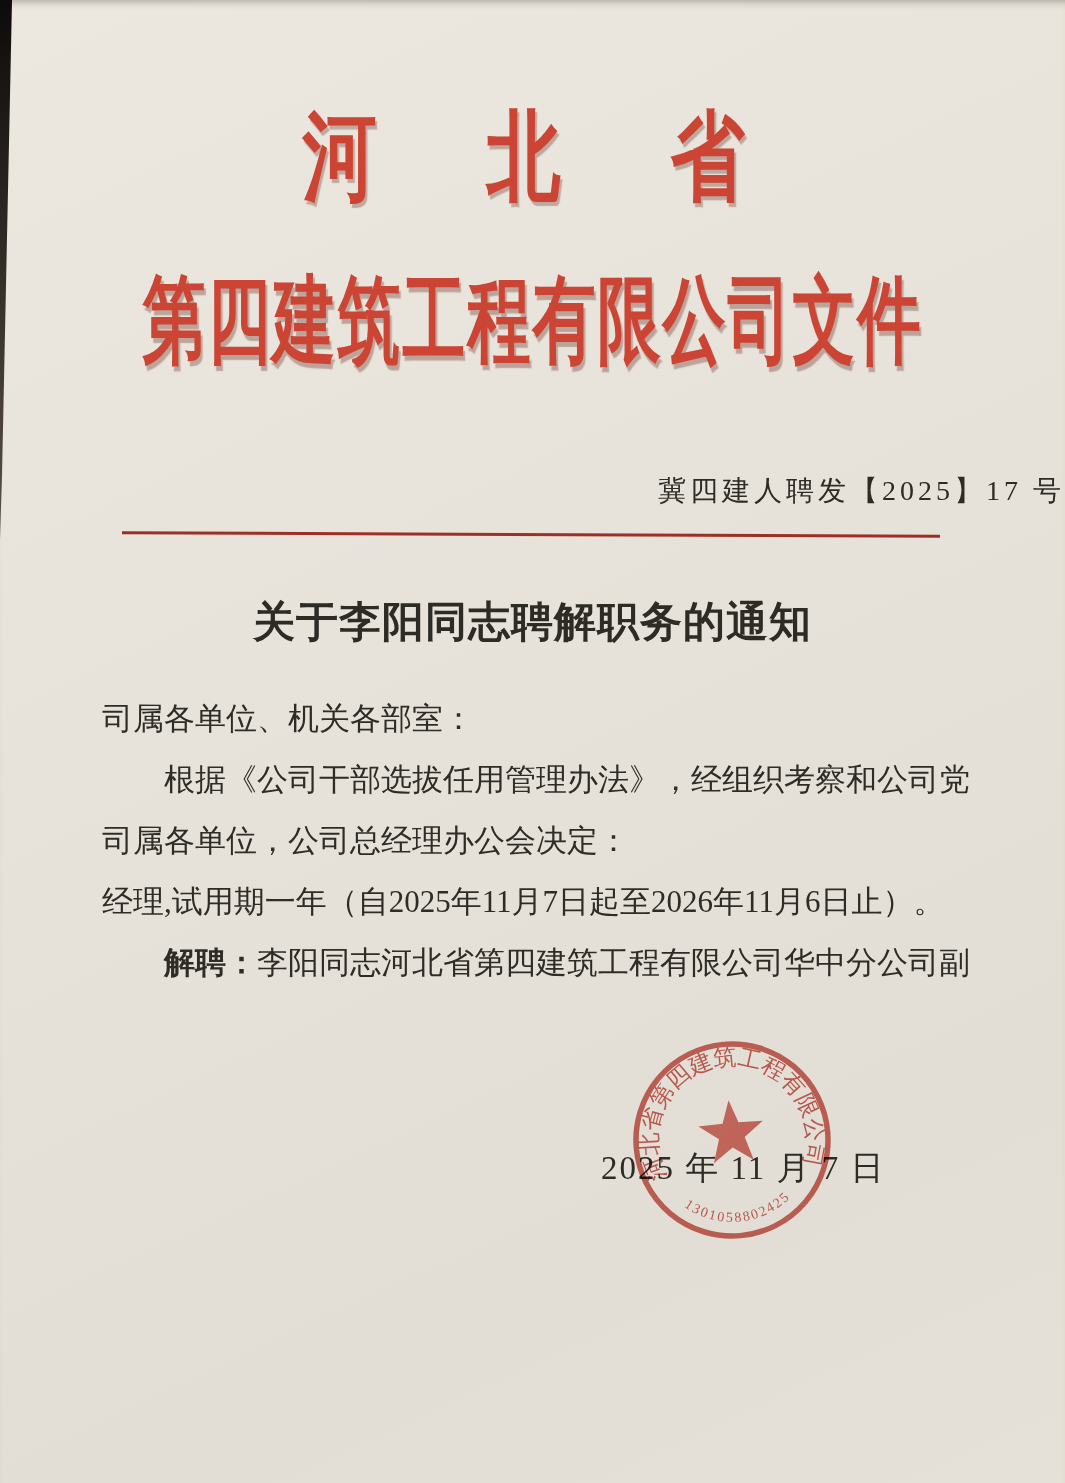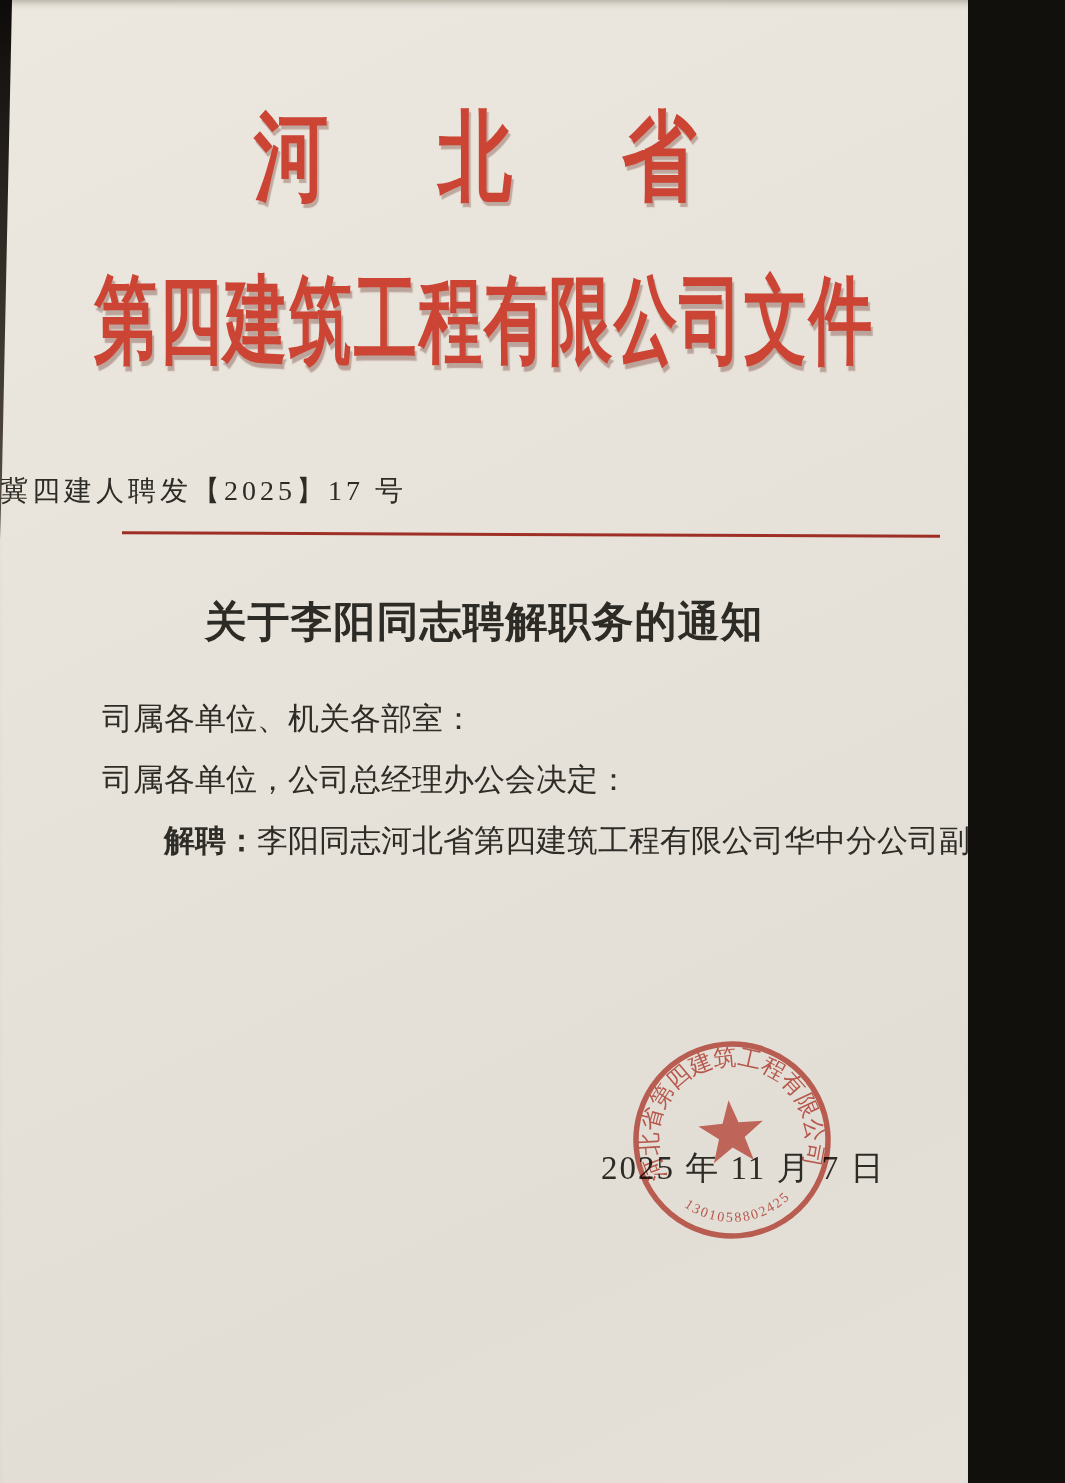--- a/index.html
+++ b/index.html
@@ -3,21 +3,21 @@
 <meta charset="utf-8">
 <style>
   html,body { margin:0; padding:0; }
   body {
     width:1065px; height:1483px;
     background:#12100d;
     font-family:"Liberation Serif","DejaVu Serif",serif;
     overflow:hidden;
   }
   .page {
-    position:relative; width:968px; height:1483px;
+    position:relative; width:1065px; height:1483px;
     background:linear-gradient(155deg,#ece8df 0%,#e8e3da 40%,#e3ded5 78%,#e6e1d8 100%);
     overflow:hidden;
     box-shadow:inset 0 8px 10px -8px rgba(70,60,45,.55);
   }
   .edge-wedge {
     position:absolute; left:0; top:0; width:16px; height:540px;
     background:linear-gradient(#0d0b09,#5a5047);
     clip-path:polygon(0 0,12px 0,2px 88%,0 100%);
   }
   .province-line {
@@ -33,21 +33,21 @@
     position:absolute; top:256px; left:0; width:100%;
     text-align:center;
     font-size:63px; font-weight:bold; letter-spacing:2px;
     color:#cc4434;
     text-shadow:2px 3px 1px rgba(90,28,18,.32);
     transform:scaleY(1.52); transform-origin:top center;
     white-space:nowrap;
   }
   .doc-number {
     position:absolute; top:472px; left:0; width:100%;
-    text-align:left;
+    text-align:right;
     font-size:28px; letter-spacing:4px; color:#2d2b26;
     white-space:nowrap;
   }
   .red-line {
     position:absolute; top:533px; left:122px; width:818px; height:3px;
     background:#9e2f26; transform:rotate(.25deg);
   }
   .doc-title {
     position:absolute; top:594px; left:0; width:100%;
     text-align:center;
@@ -86,22 +86,28 @@
   <div class="doc-number">冀四建人聘发【2025】17 号</div>
 
   <div class="red-line"></div>
 
   <div class="doc-title">关于李阳同志聘解职务的通知</div>
 
   <div class="body-text">
     <p>
       <span>司属各单位、机关各部室：</span>
     </p>
+    <p class="indent">
+      <span>根据《公司干部选拔任用管理办法》，经组织考察和公司党</span>
+    </p>
     <p>
       <span>司属各单位，公司总经理办公会决定：</span>
+    </p>
+    <p>
+      <span>经理,试用期一年（自2025年11月7日起至2026年11月6日止）。</span>
     </p>
     <p class="indent">
       <span class="lead">解聘：</span><span>李阳同志河北省第四建筑工程有限公司华中分公司副</span>
     </p>
   </div>
 
   <div class="date-line">2025 年 11 月 7 日</div>
 
   <svg class="stamp" viewBox="-106 -106 212 212" width="212" height="212">
     <defs>

